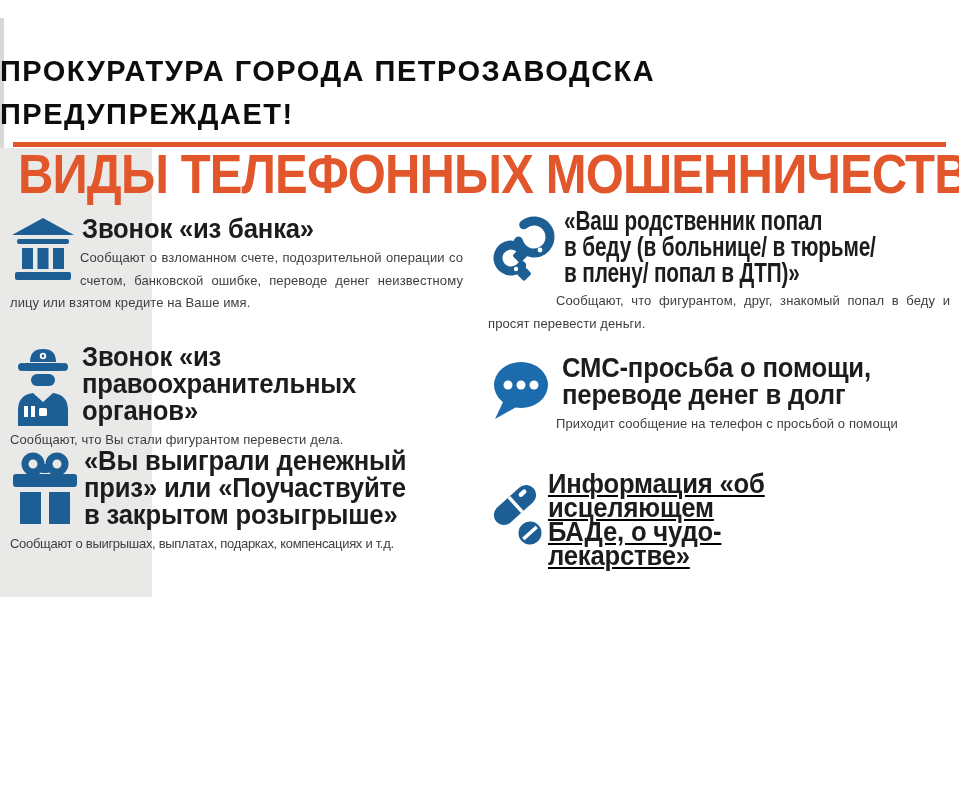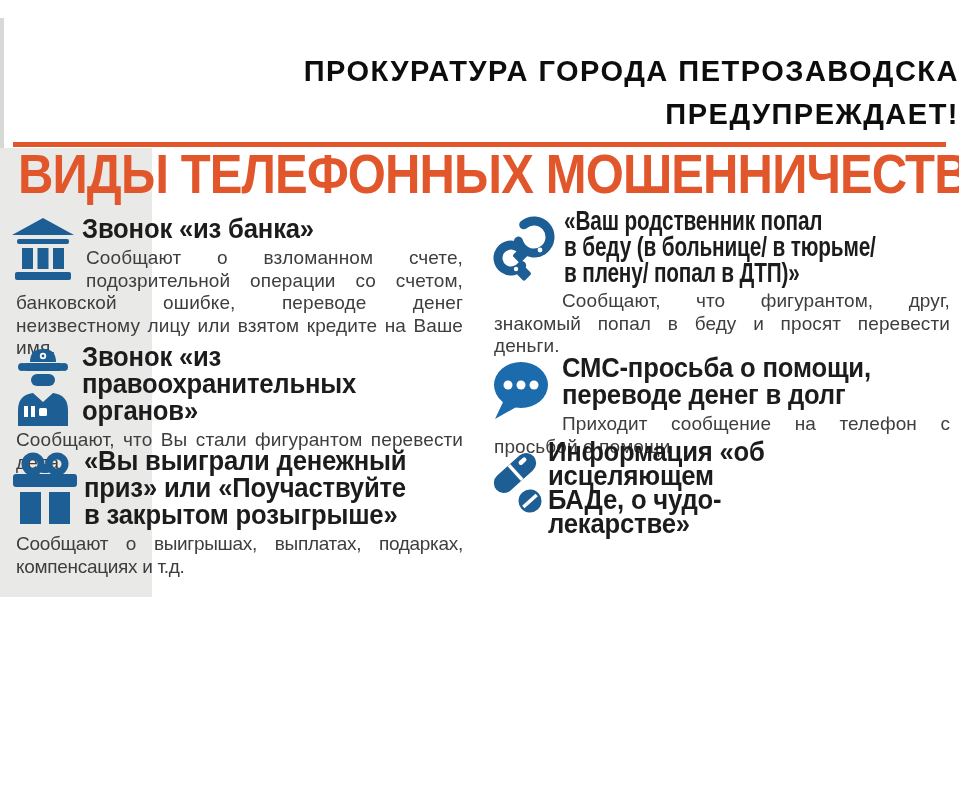--- a/index.html
+++ b/index.html
@@ -5,57 +5,57 @@
   html,body{margin:0;padding:0;background:#fff;}
   .poster{
     position:relative;width:959px;height:800px;overflow:hidden;background:#ffffff;
     font-family:"Liberation Sans",sans-serif;
   }
   
   .gray-band{position:absolute;left:0;top:148px;width:152px;height:449px;background:#e9eae8;}
   .gray-strip{position:absolute;left:0;top:18px;width:4px;height:130px;background:#d7d9d7;}
 
   
-  .top-header{position:absolute;top:50px;left:0;width:100%;text-align:right;color:#0d0d0d;}
+  .top-header{position:absolute;top:50px;left:0;width:100%;text-align:left;color:#0d0d0d;}
   .top-header .line{font-weight:bold;font-size:29px;line-height:43px;letter-spacing:1.5px;}
 
   
   .rule{position:absolute;top:142px;left:13px;width:933px;height:5px;background:#e2562b;}
   .banner{
     position:absolute;top:147px;left:18px;margin:0;color:#e2562b;font-weight:bold;
     font-size:56px;line-height:54px;white-space:nowrap;letter-spacing:-1px;
     transform:scaleX(0.875);transform-origin:0 0;
   }
 
   
   .item{position:absolute;}
   .col-l{left:10px;width:453px;}
   .col-r{left:488px;width:462px;}
   .item .icon{position:absolute;left:0;}
   .item-title{
     margin:0;color:#1c1c1c;font-weight:bold;font-size:27px;line-height:27px;
     letter-spacing:-0.2px;white-space:pre;transform:scaleX(0.95);transform-origin:0 0;
   }
   .item-body{
-    margin:4px 0 0 6px;color:#3e3e3e;font-size:19px;line-height:22.5px;
+    margin:4px 0 0 0;color:#3e3e3e;font-size:13px;line-height:22.5px;
     text-align:justify;letter-spacing:0.1px;
   }
   .item-body.tight{letter-spacing:-0.3px;}
   .wrap-spacer{float:left;width:70px;height:42px;}
 
   .l1{top:216px;} .l1 .icon{top:2px;} .l1 .item-title{margin-left:72px;}
   .l2{top:344px;} .l2 .icon{top:2px;} .l2 .item-title{margin-left:72px;}
   .l3{top:448px;} .l3 .icon{top:4px;} .l3 .item-title{margin-left:74px;}
 
   .r1{top:208px;} .r1 .icon{top:2px;}
   .r1 .item-title{margin-left:76px;font-size:27px;line-height:26px;transform:scaleX(0.77);}
   .r1 .item-body{text-indent:68px;}
   .r2{top:355px;} .r2 .icon{top:3px;} .r2 .item-title{margin-left:74px;}
   .r2 .item-body{text-indent:68px;}
-  .r3{top:440px;} .r3 .icon{top:8px;}
+  .r3{top:472px;text-decoration:underline;} .r3 .icon{top:8px;}
   .r3 .item-title{margin-left:60px;line-height:24px;}
   .r3 .item-body{width:330px;}
 </style>
 </head>
 <body>
 
 <div class="poster">
   <div class="gray-band"></div>
   <div class="gray-strip"></div>
 

